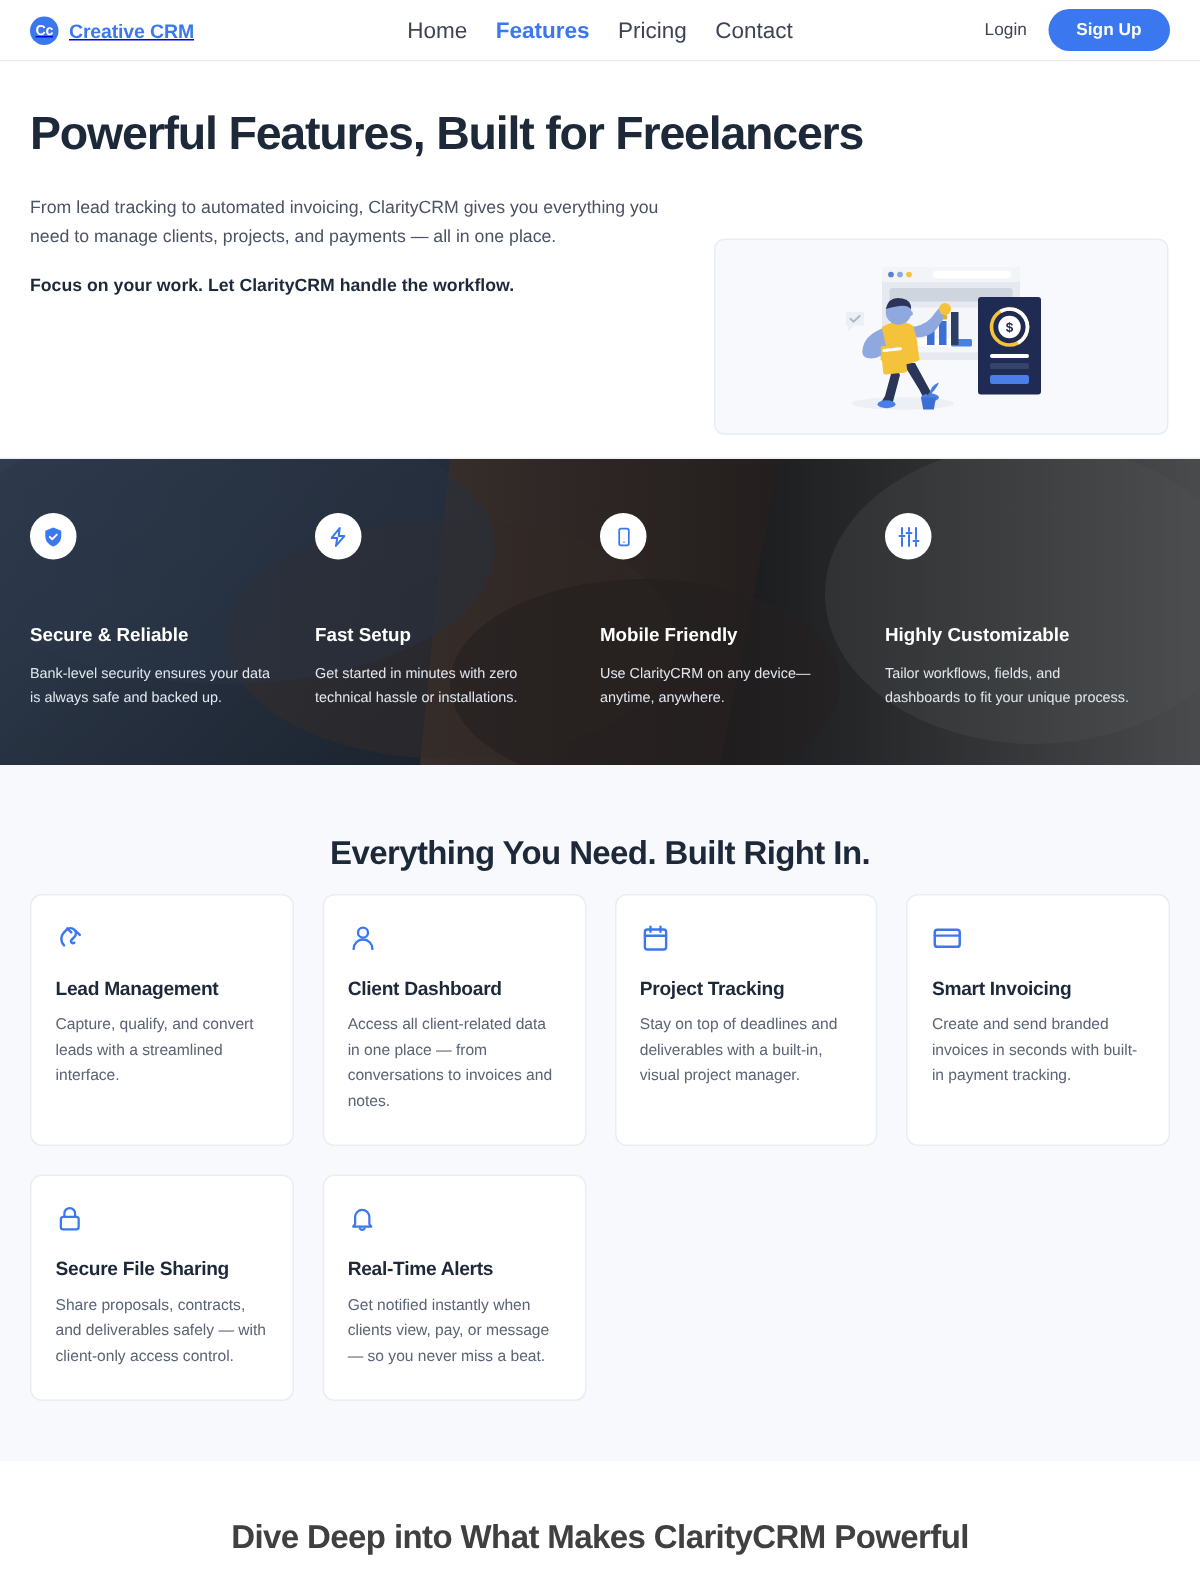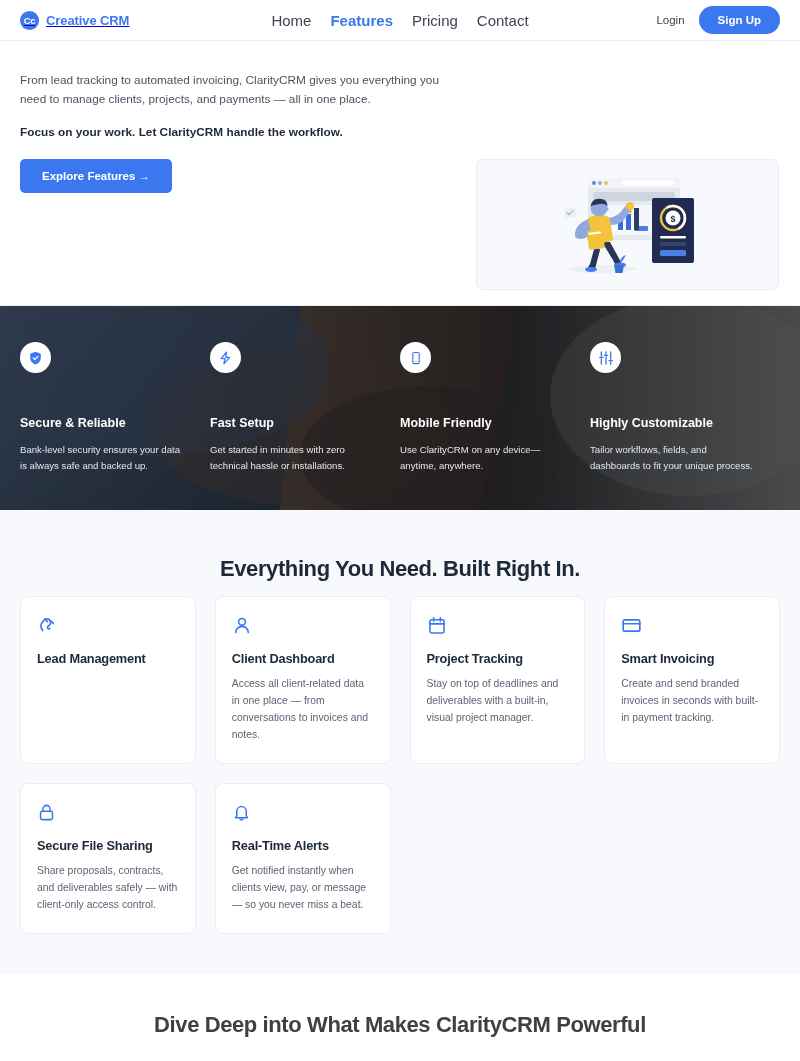--- a/index.html
+++ b/index.html
@@ -161,26 +161,26 @@
     <a class="nav-link" href="#">Contact</a>
   </nav>
 
   <div class="header-right">
     <a class="login-link" href="#">Login</a>
     <button class="signup-btn">Sign Up</button>
   </div>
 </header>
 
 <section class="hero">
+  <h1 class="hero-title">Powerful Features, Built for Freelancers</h1>
 
   <div class="hero-body">
     <div class="hero-left">
       <p class="hero-para">From lead tracking to automated invoicing, ClarityCRM gives you everything you need to manage clients, projects, and payments — all in one place.</p>
       <p class="hero-bold">Focus on your work. Let ClarityCRM handle the workflow.</p>
-      <button class="hero-cta">Explore Features →</button>
     </div>
   </div>
 
   <div class="hero-visual">
     <svg width="196" height="110" viewBox="0 0 196 110">
 
       <rect x="58" y="8" width="92" height="62" rx="2" fill="#e6e9ef"></rect>
       <rect x="58" y="8" width="92" height="10" rx="2" fill="#f2f4f7"></rect>
       <circle cx="64" cy="13" r="1.9" fill="#5b7fd4"></circle>
       <circle cx="70" cy="13" r="1.9" fill="#8fa8e0"></circle>
@@ -320,20 +320,21 @@
 
     <div class="card">
       <div class="card-icon">
         <svg width="21" height="21" viewBox="0 0 24 24" fill="none" stroke="#3b78f0" stroke-width="1.9" stroke-linecap="round" stroke-linejoin="round">
           <path d="M6.5 17.5 a7 7 0 0 1 0 -9.9 l2.1 -2.1 a4 4 0 0 1 5.7 5.7 l-2.1 2.1 a1.5 1.5 0 0 0 2.1 2.1"></path>
           <path d="M15.5 6.5 l3 3"></path>
             <path d="M9 4.5 l3 3"></path>
         </svg>
       </div>
       <div class="card-title">Lead Management</div>
+      <div class="card-desc">Capture, qualify, and convert leads with a streamlined interface.</div>
     </div>
 
     <div class="card">
       <div class="card-icon">
         <svg width="20" height="21" viewBox="0 0 24 24" fill="none" stroke="#3b78f0" stroke-width="1.9" stroke-linecap="round" stroke-linejoin="round">
           <circle cx="12" cy="7.5" r="4"></circle>
           <path d="M4.5 20.5 a7.5 7.5 0 0 1 15 0"></path>
         </svg>
       </div>
       <div class="card-title">Client Dashboard</div>

